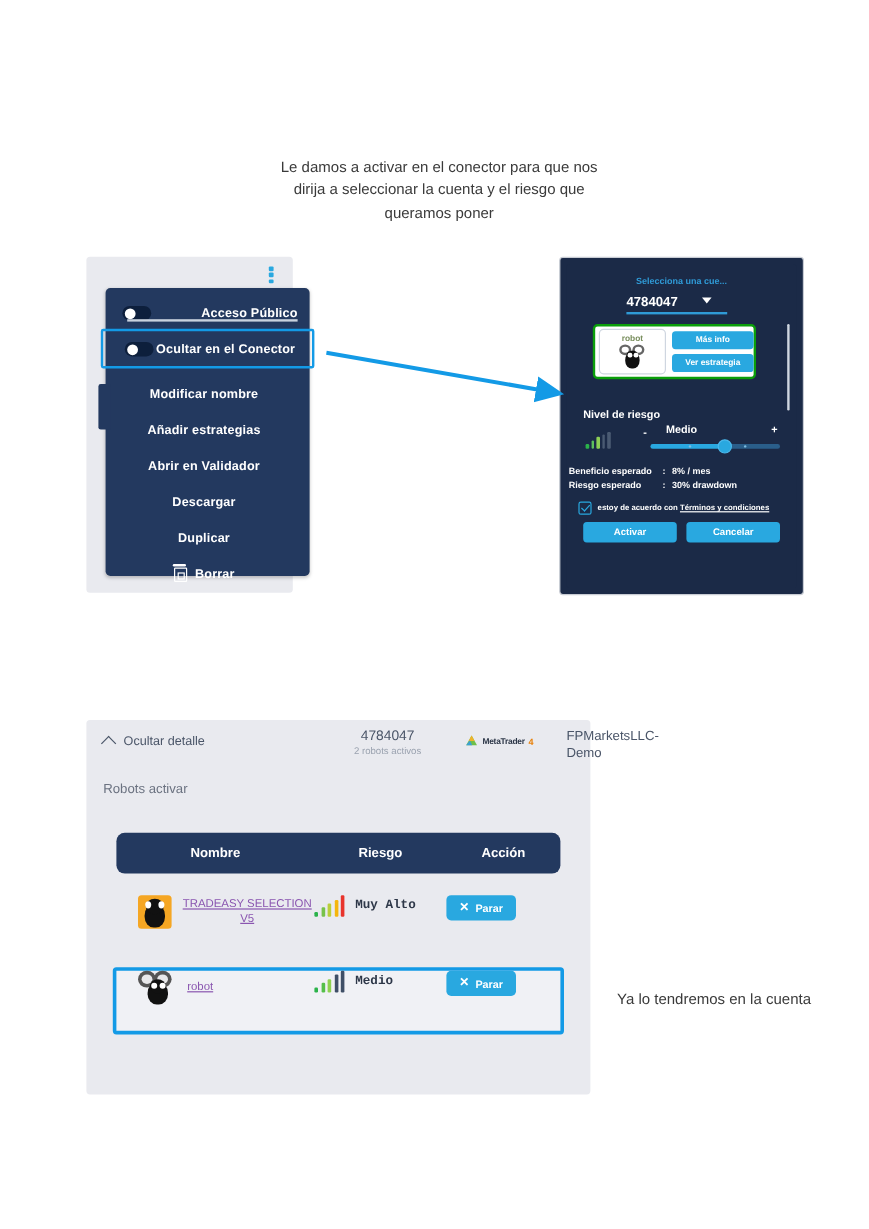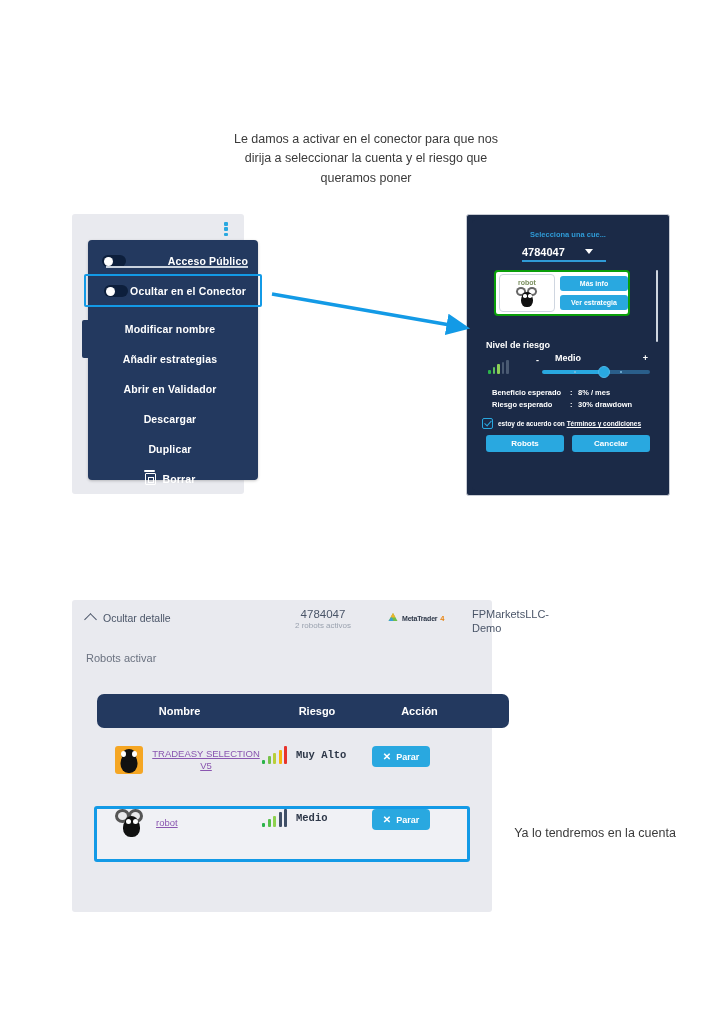--- a/index.html
+++ b/index.html
@@ -171,21 +171,21 @@
     position:absolute; left:70px; top:150px; right:14px; height:4px;
   }
   #risk-slider .track-left { position:absolute; left:0; top:0; width:56%; height:4px; background:#29a8e0; border-radius:2px;}
   #risk-slider .track-right { position:absolute; left:56%; top:0; right:0; height:4px; background:#2a5e8a; border-radius:2px;}
   #risk-slider .tick { position:absolute; top:1px; width:2px; height:2px; background:#7fbde0; border-radius:50%;}
   #risk-slider .thumb {
     position:absolute; left:52%; top:-4px; width:12px; height:12px; border-radius:50%;
     background:#29a8e0; border:1px solid #4bb7ea;
   }
   .kv-row {
-    position:absolute; left:20px; color:#ffffff; font-size:7.5px; font-weight:bold;
+    position:absolute; left:2px; color:#ffffff; font-size:7.5px; font-weight:bold;
     display:flex; width: 160px;
   }
   .kv-row .k { width:78px; }
   .kv-row .sep { width:8px; }
   #kv1 { top:168px; }
   #kv2 { top:180px; }
   #terms-row {
     position:absolute; left:10px; top:198px; display:flex; align-items:center; gap:5px;
   }
   #terms-check {
@@ -238,21 +238,21 @@
   #mt-text { font-size:7px; font-weight:bold; color:#2d3748; letter-spacing:-.2px;}
   #mt-four { font-size:7.5px; font-weight:bold; color:#e8820c; }
   #broker-name {
     position:absolute; left:400px; top:8px; width:90px;
     color:#4a5568; font-size:11px; line-height:1.25;
   }
   #robots-activos-label {
     position:absolute; left:14px; top:52px; color:#6b7280; font-size:11px;
   }
   #table-head {
-    position:absolute; left:25px; top:94px; width:412px; height:34px;
+    position:absolute; left:25px; top:94px; width:370px; height:34px;
     background:#23395f; border-radius:7px;
     display:flex; align-items:center;
   }
   #table-head div { color:#ffffff; font-size:11px; font-weight:bold; text-align:center; }
   .col-name { width:165px; }
   .col-risk { width:110px; }
   .col-action { width:95px; }
 
   .table-row {
     position:absolute; left:25px; width:370px; height:52px;
@@ -425,21 +425,21 @@
       </div>
 
       <div id="terms-row">
         <div id="terms-check"></div>
         <div id="terms-text">
           <span>estoy de acuerdo con </span><a id="terms-link" href="#">Términos y condiciones</a>
         </div>
       </div>
 
       <div id="dialog-actions">
-        <button class="btn-action">Robots</button>
+        <button class="btn-action">Activar</button>
         <button class="btn-action">Cancelar</button>
       </div>
     </div>
   </div>
 
   <svg id="arrow-svg">
     <defs>
       <marker id="ah" markerWidth="7" markerHeight="7" refX="1" refY="3.2" orient="auto">
         <path d="M0,0 L7,3.2 L0,6.4 z" fill="#139ae6"></path>
       </marker>

